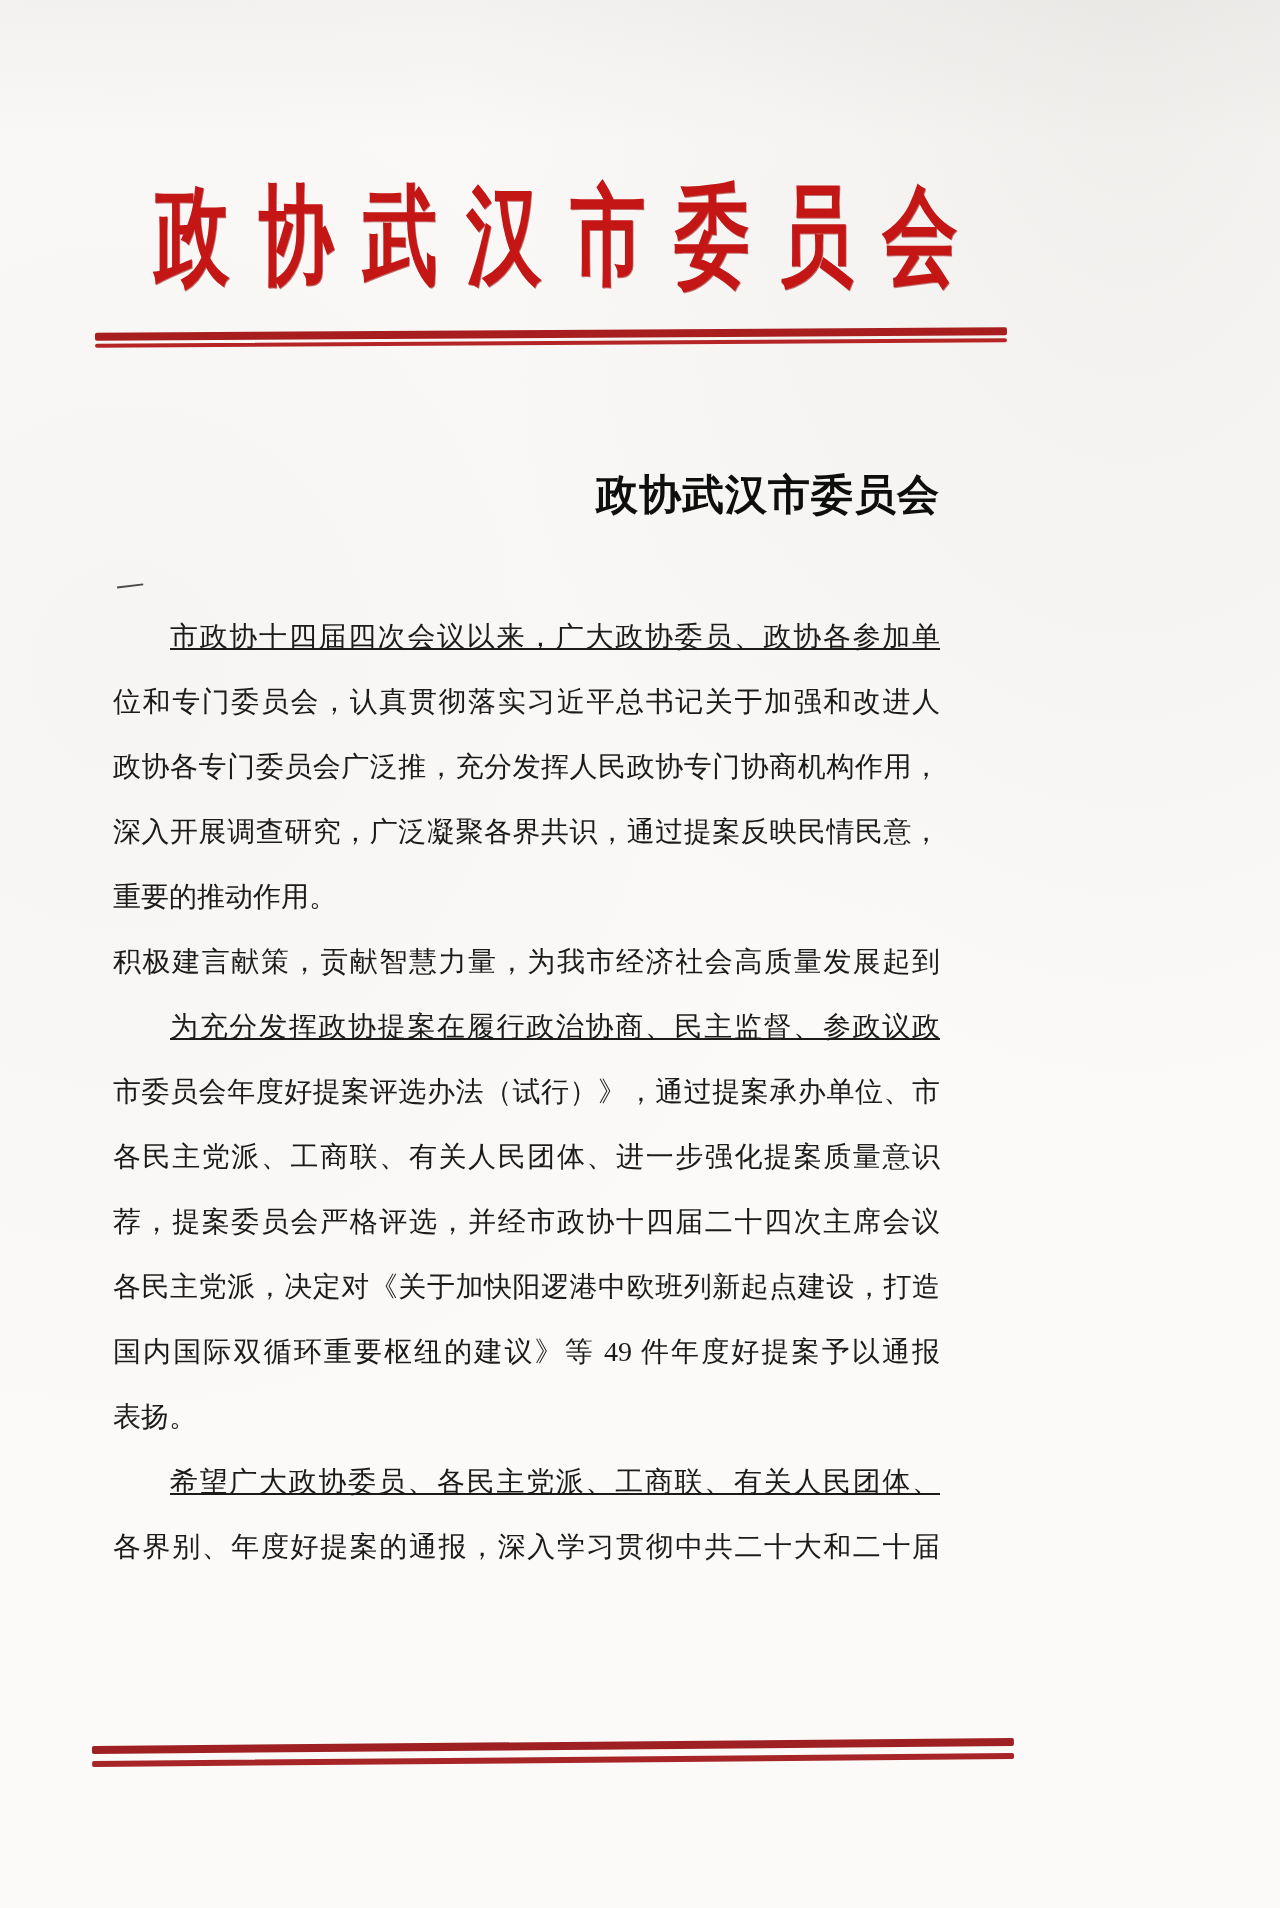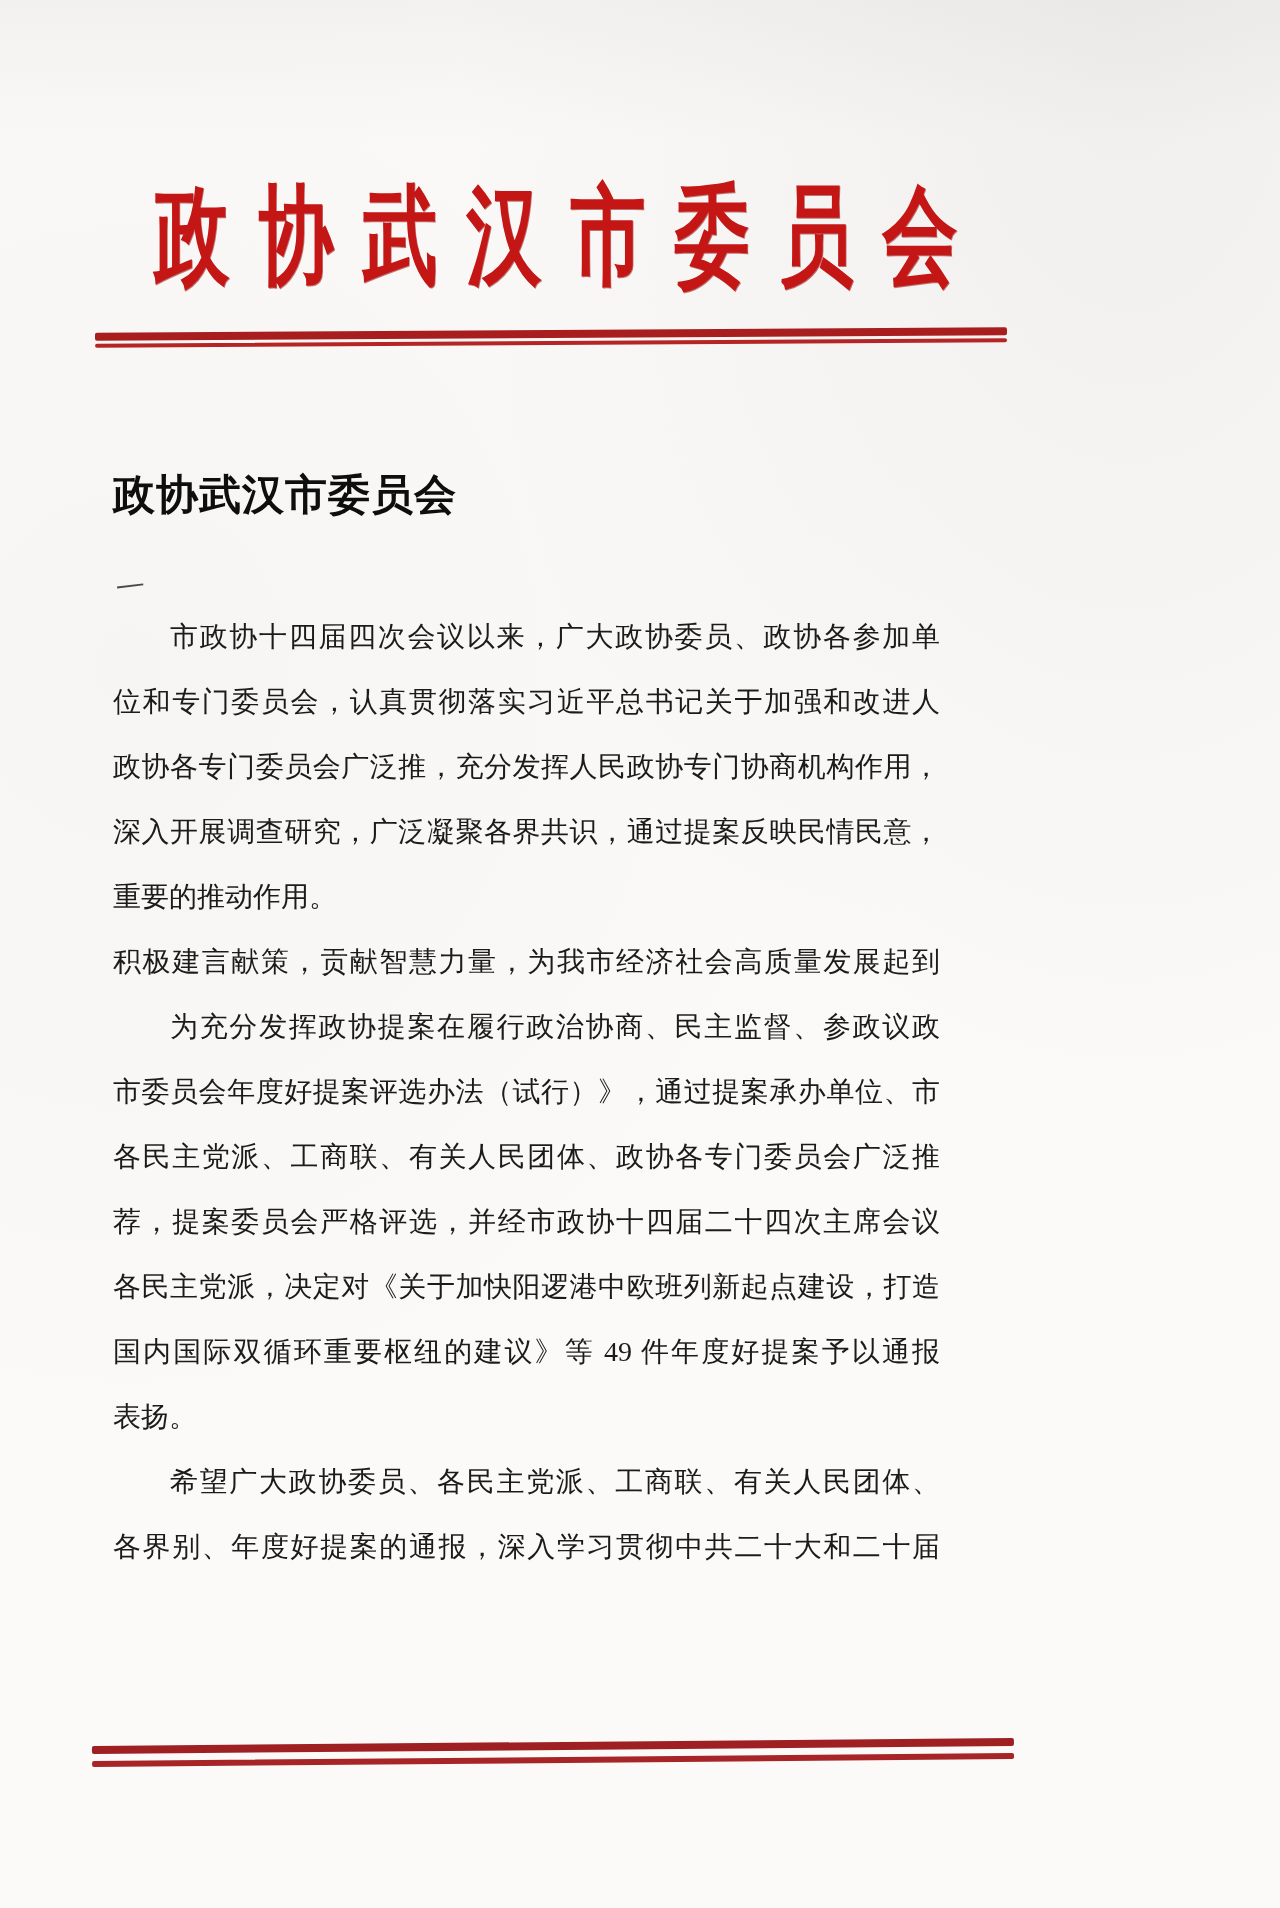--- a/index.html
+++ b/index.html
@@ -47,21 +47,21 @@
     margin-left: -18px;
     width: 912px;
     transform: rotate(-0.35deg);
   }
   .red-rule .rule-a { height: 8px; background: #a81d1d; border-radius: 2px; }
   .red-rule .rule-b { height: 4px; background: #b52525; margin-top: 3px; border-radius: 2px; }
   
   .doc-title {
     margin-top: 112px;
     width: 827px;
-    text-align: left;
+    text-align: right;
     font-weight: bold;
     font-size: 42px;
     line-height: 77px;
     color: #0e0e0e;
     letter-spacing: 1px;
   }
   
   .stray {
     margin-top: 38px;
     margin-left: 4px;
@@ -83,21 +83,21 @@
   }
   .body-line {
     width: 100%;
     white-space: nowrap;
   }
   .body-line.fill {
     white-space: normal;
     text-align: justify;
     text-align-last: justify;
   }
-  .body-line.indent { text-indent: 57px; }
+  .body-line.indent { text-indent: 57px; text-decoration: underline; }
   
   .bottom-rule {
     position: absolute;
     top: 1742px;
     left: 92px;
     width: 922px;
     transform: rotate(-0.5deg);
   }
   .bottom-rule .rule-a { height: 8px; background: #9e2022; border-radius: 2px; }
   .bottom-rule .rule-b { height: 6px; background: #a82527; margin-top: 7px; border-radius: 2px; }
@@ -132,21 +132,21 @@
 
   <div class="document-body">
       <div class="body-line indent fill">市政协十四届四次会议以来，广大政协委员、政协各参加单</div>
       <div class="body-line fill">位和专门委员会，认真贯彻落实习近平总书记关于加强和改进人</div>
       <div class="body-line fill">政协各专门委员会广泛推，充分发挥人民政协专门协商机构作用，</div>
       <div class="body-line fill">深入开展调查研究，广泛凝聚各界共识，通过提案反映民情民意，</div>
       <div class="body-line">重要的推动作用。</div>
       <div class="body-line fill">积极建言献策，贡献智慧力量，为我市经济社会高质量发展起到</div>
       <div class="body-line indent fill">为充分发挥政协提案在履行政治协商、民主监督、参政议政</div>
       <div class="body-line fill">市委员会年度好提案评选办法（试行）》，通过提案承办单位、市</div>
-      <div class="body-line fill">各民主党派、工商联、有关人民团体、政协各专门委员会广泛推</div>
+      <div class="body-line fill">各民主党派、工商联、有关人民团体、进一步强化提案质量意识</div>
       <div class="body-line fill">荐，提案委员会严格评选，并经市政协十四届二十四次主席会议</div>
       <div class="body-line fill">各民主党派，决定对《关于加快阳逻港中欧班列新起点建设，打造</div>
       <div class="body-line fill">国内国际双循环重要枢纽的建议》等 49 件年度好提案予以通报</div>
       <div class="body-line">表扬。</div>
       <div class="body-line indent fill">希望广大政协委员、各民主党派、工商联、有关人民团体、</div>
       <div class="body-line fill">各界别、年度好提案的通报，深入学习贯彻中共二十大和二十届</div>
     </div>
 
   <div class="bottom-rule">
     <div class="rule-a"></div>

